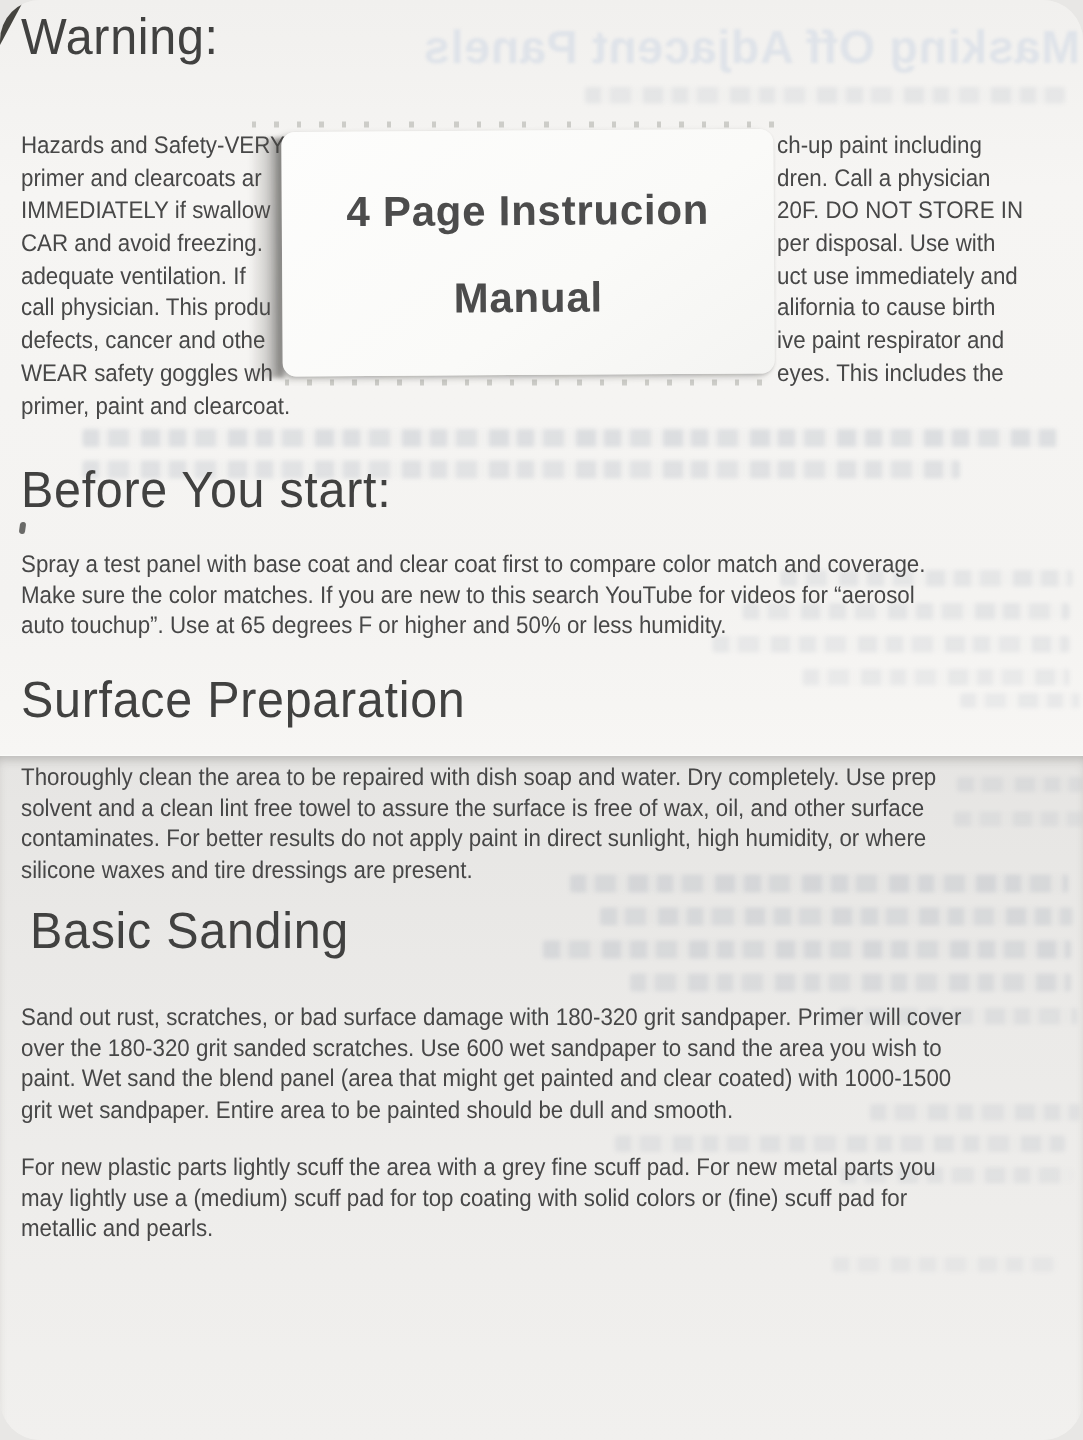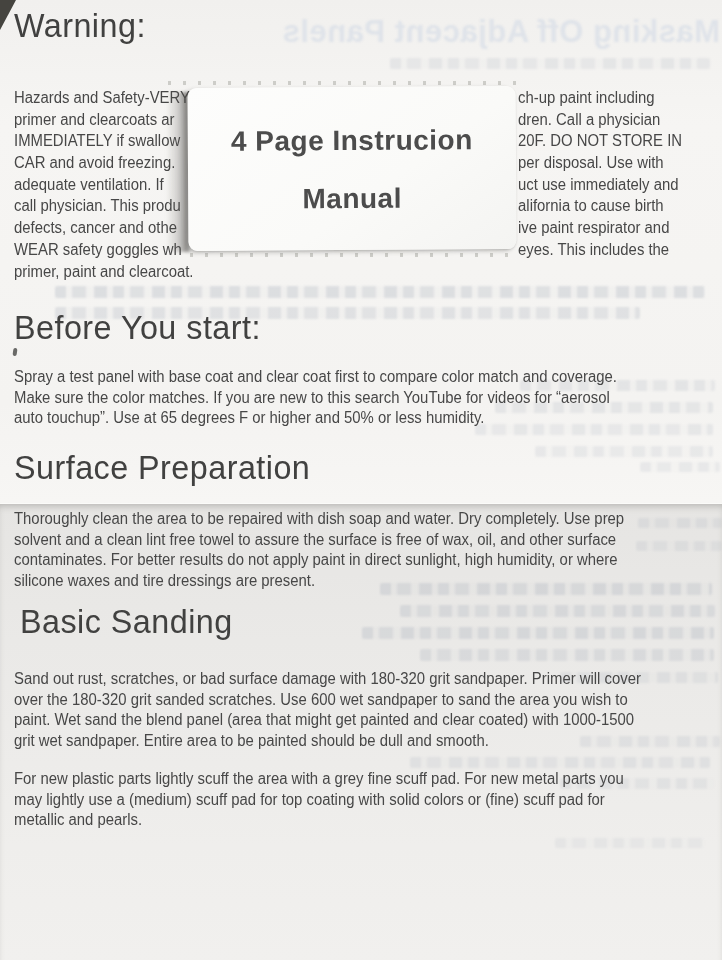--- a/index.html
+++ b/index.html
@@ -5,20 +5,21 @@
   html,body{margin:0;padding:0;}
   body{
     width:722px;height:960px;
     font-family:"Liberation Sans",sans-serif;
     background:#e8e7e5;
     overflow:hidden;
   }
   .photo{
     position:relative;width:722px;height:960px;overflow:hidden;
     background:#f0efed;
+    border-radius:27px;
   }
   
   .sheet-top{
     position:absolute;left:0;top:0;width:722px;height:503px;
     background:linear-gradient(180deg,#f1f0ee 0%,#f6f5f3 25%,#f4f3f1 80%,#f7f6f4 100%);
   }
   
   .sheet-bottom{
     position:absolute;left:0;top:503px;width:722px;height:457px;
     background:linear-gradient(180deg,#e6e5e3 0%,#eae9e7 30%,#efeeec 75%,#f1f0ee 100%);

